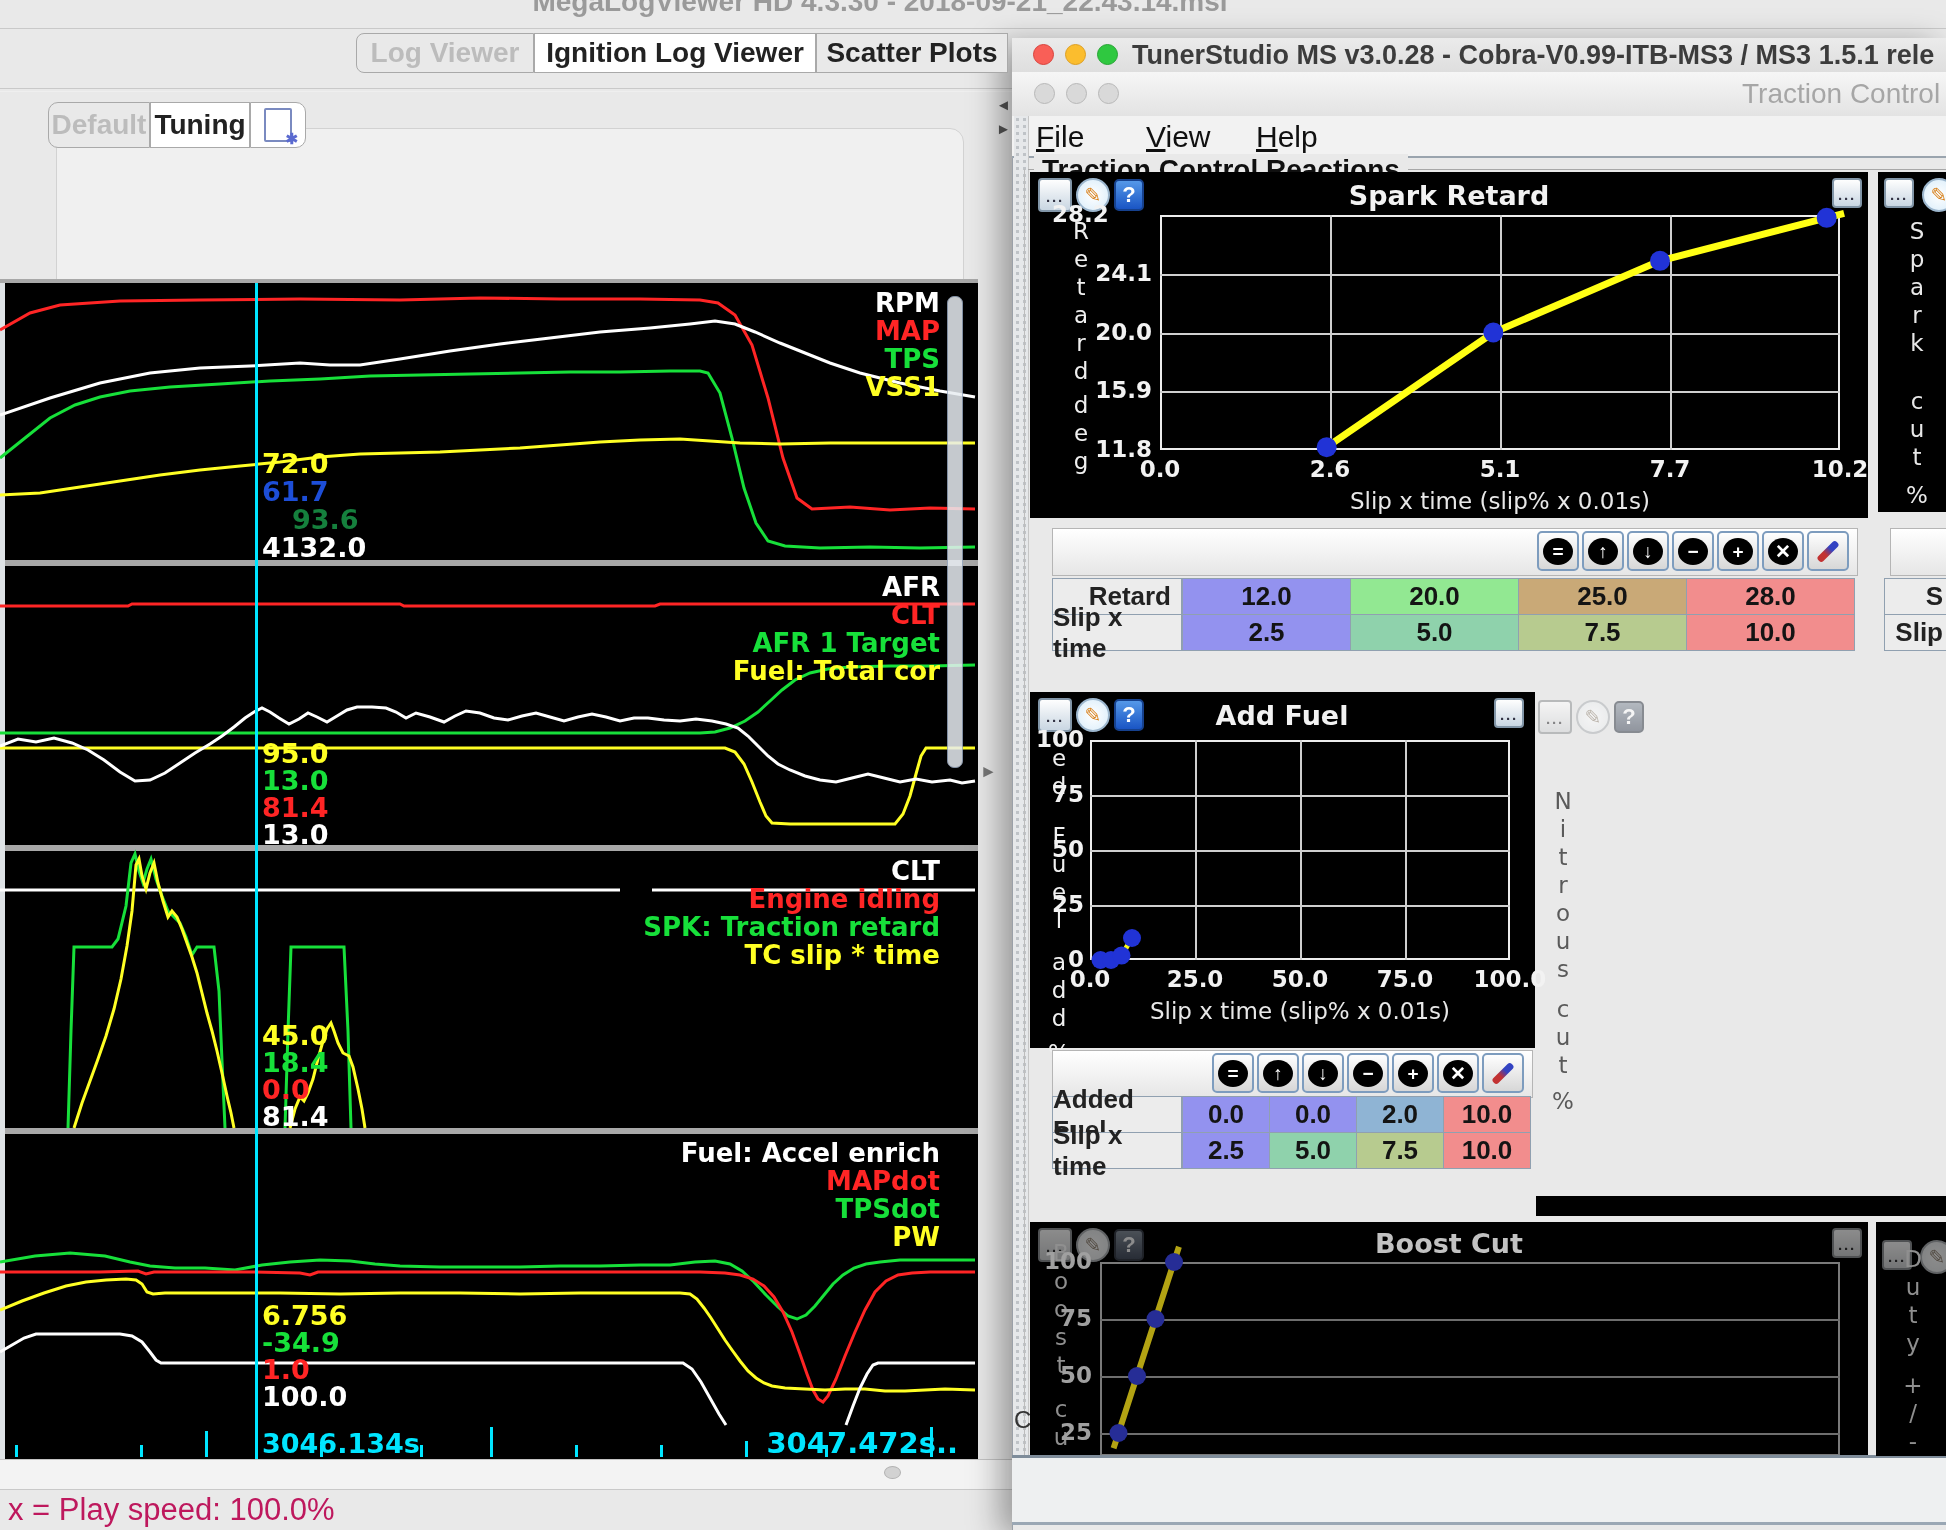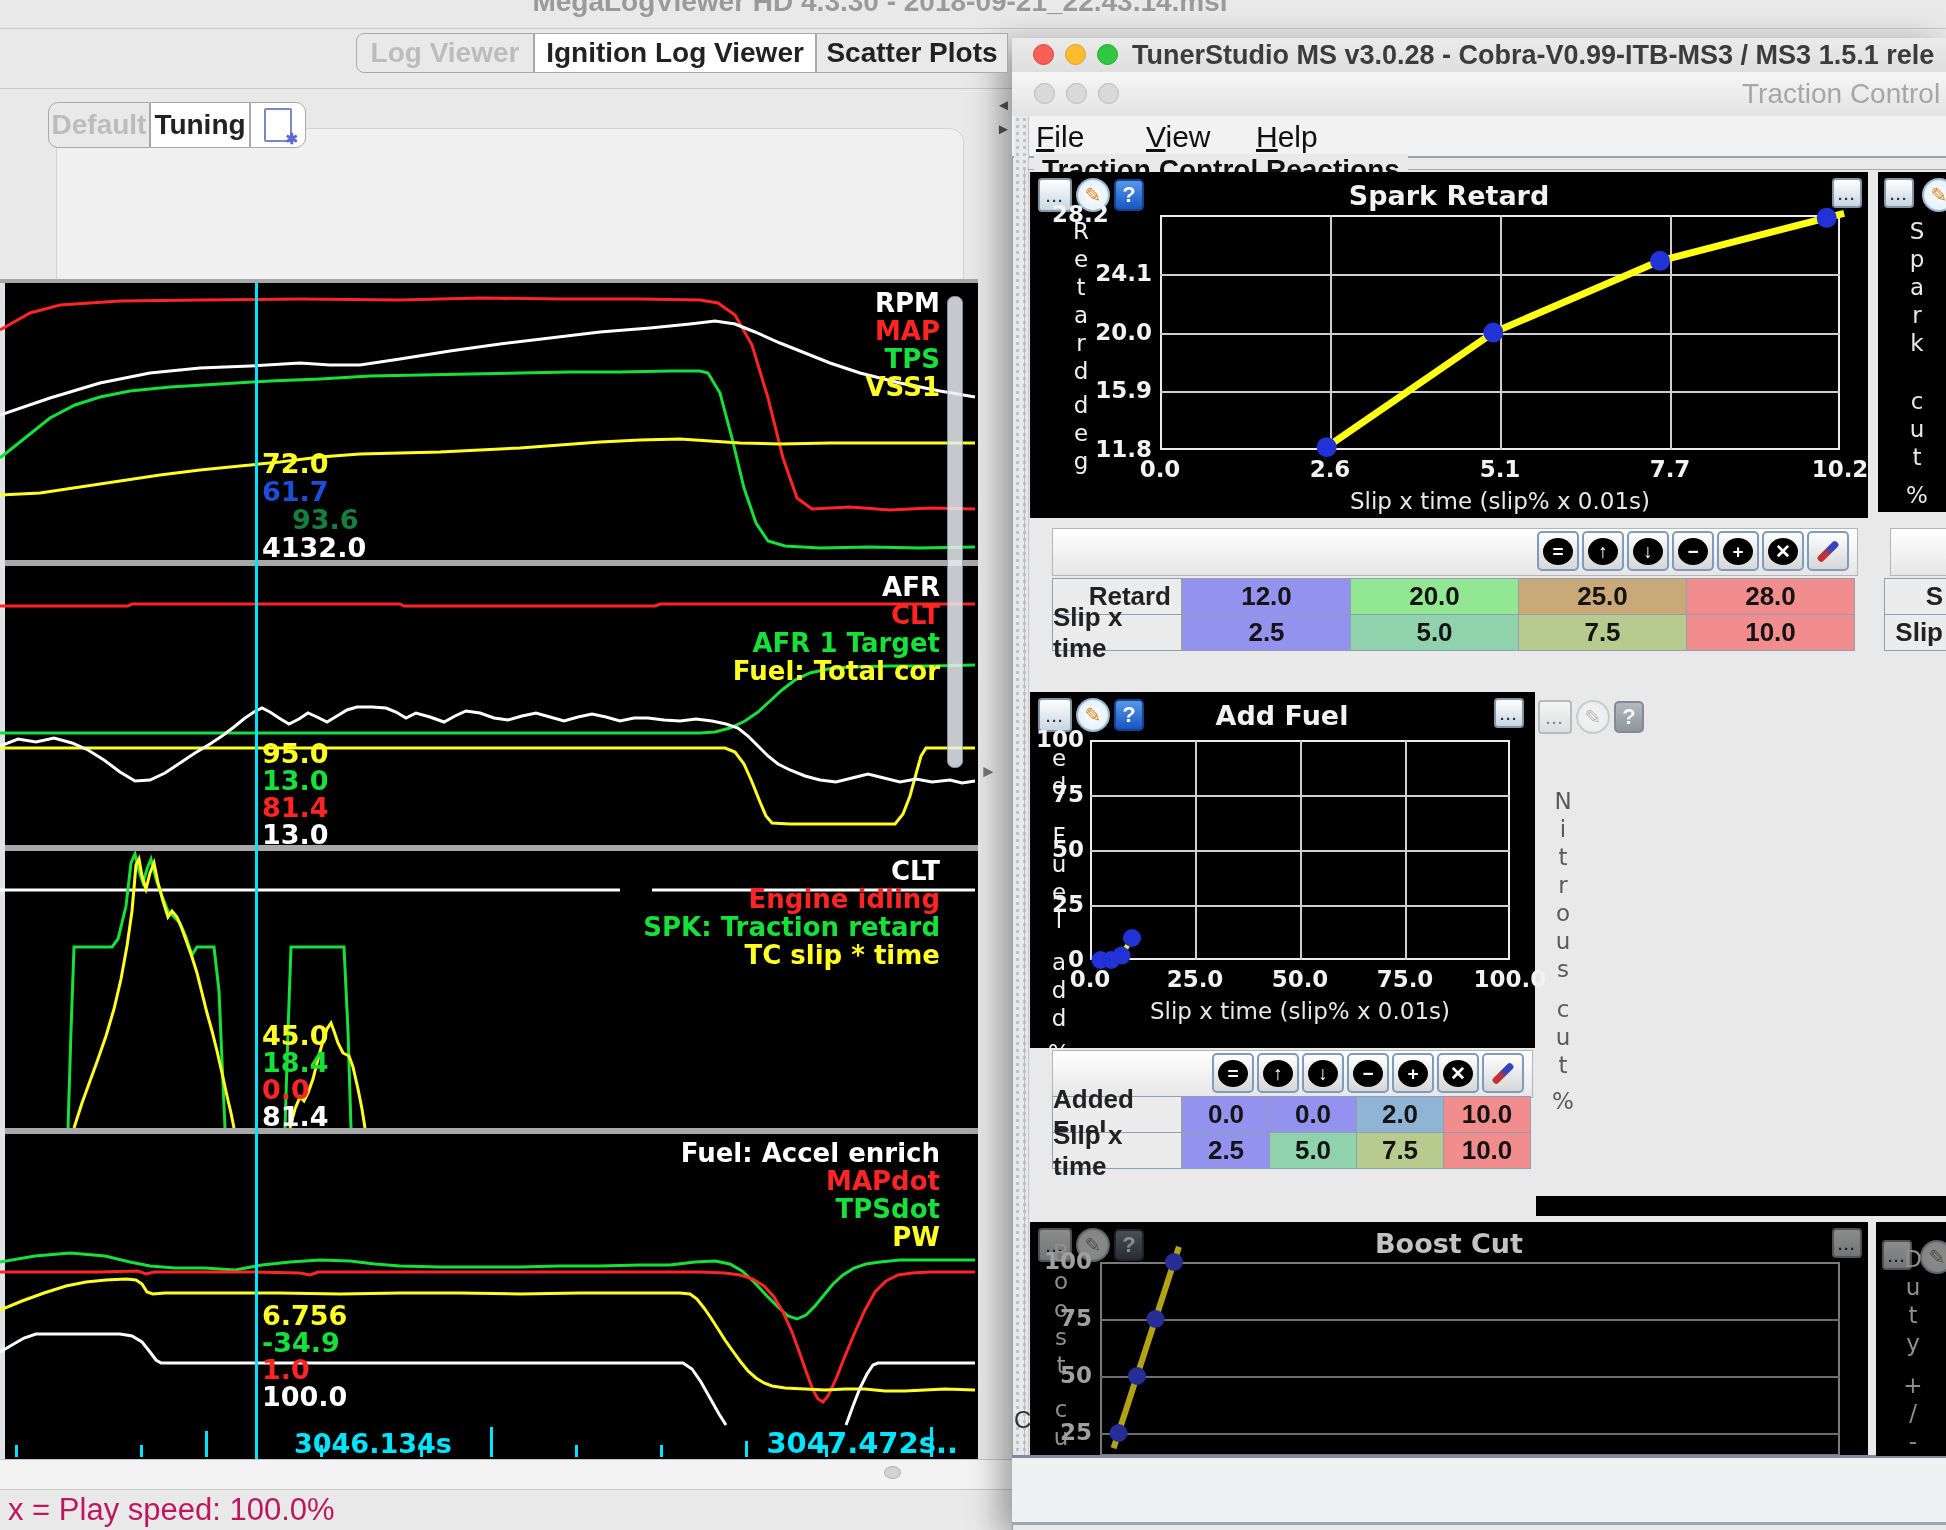--- a/index.html
+++ b/index.html
@@ -347,21 +347,21 @@
     <div class="abs" style="left: 140px; top: 1445px; width: 3px; height: 12px; background: rgb(0, 229, 255);"></div>
     <div class="abs" style="left: 205px; top: 1431px; width: 3px; height: 26px; background: rgb(0, 229, 255);"></div>
     <div class="abs" style="left: 320px; top: 1445px; width: 3px; height: 12px; background: rgb(0, 229, 255);"></div>
     <div class="abs" style="left: 420px; top: 1445px; width: 3px; height: 12px; background: rgb(0, 229, 255);"></div>
     <div class="abs" style="left: 490px; top: 1427px; width: 3px; height: 30px; background: rgb(0, 229, 255);"></div>
     <div class="abs" style="left: 575px; top: 1445px; width: 3px; height: 12px; background: rgb(0, 229, 255);"></div>
     <div class="abs" style="left: 660px; top: 1445px; width: 3px; height: 12px; background: rgb(0, 229, 255);"></div>
     <div class="abs" style="left: 745px; top: 1441px; width: 3px; height: 16px; background: rgb(0, 229, 255);"></div>
     <div class="abs" style="left: 825px; top: 1445px; width: 3px; height: 12px; background: rgb(0, 229, 255);"></div>
     <div class="abs" style="left: 930px; top: 1427px; width: 3px; height: 30px; background: rgb(0, 229, 255);"></div>
-    <div class="abs ct" style="left: 262px; top: 1428px; font-size: 27px; color: rgb(0, 229, 255); margin-left: 32px;">3046.134s</div>
+    <div class="abs ct" style="left: 262px; top: 1428px; font-size: 27px; color: rgb(0, 229, 255);">3046.134s</div>
     <div class="abs ct" style="right: 988px; top: 1426px; font-size: 29px; color: rgb(0, 229, 255);">3047.472s..</div>
   </div>
 <div class="menu-item" style="left: 1036px; top: 120px;"><u>F</u>ile</div>
 <div class="menu-item" style="left: 1146px; top: 120px;"><u>V</u>iew</div>
 <div class="menu-item" style="left: 1256px; top: 120px;"><u>H</u>elp</div>
 <div id="ts-content">
     <div class="abs" style="left: 1878px; top: 172px; width: 68px; height: 340px; background: rgb(0, 0, 0);"></div>
     <div class="icon-win" style="left: 1884px; top: 178px; width: 30px; height: 30px; line-height: 38px;">···</div>
     <div class="icon-chat" style="left: 1922px; top: 178px;">✎</div>
     <div class="vlet" style="left: 1902px; top: 218px; color: rgb(232, 232, 232);">S</div>

